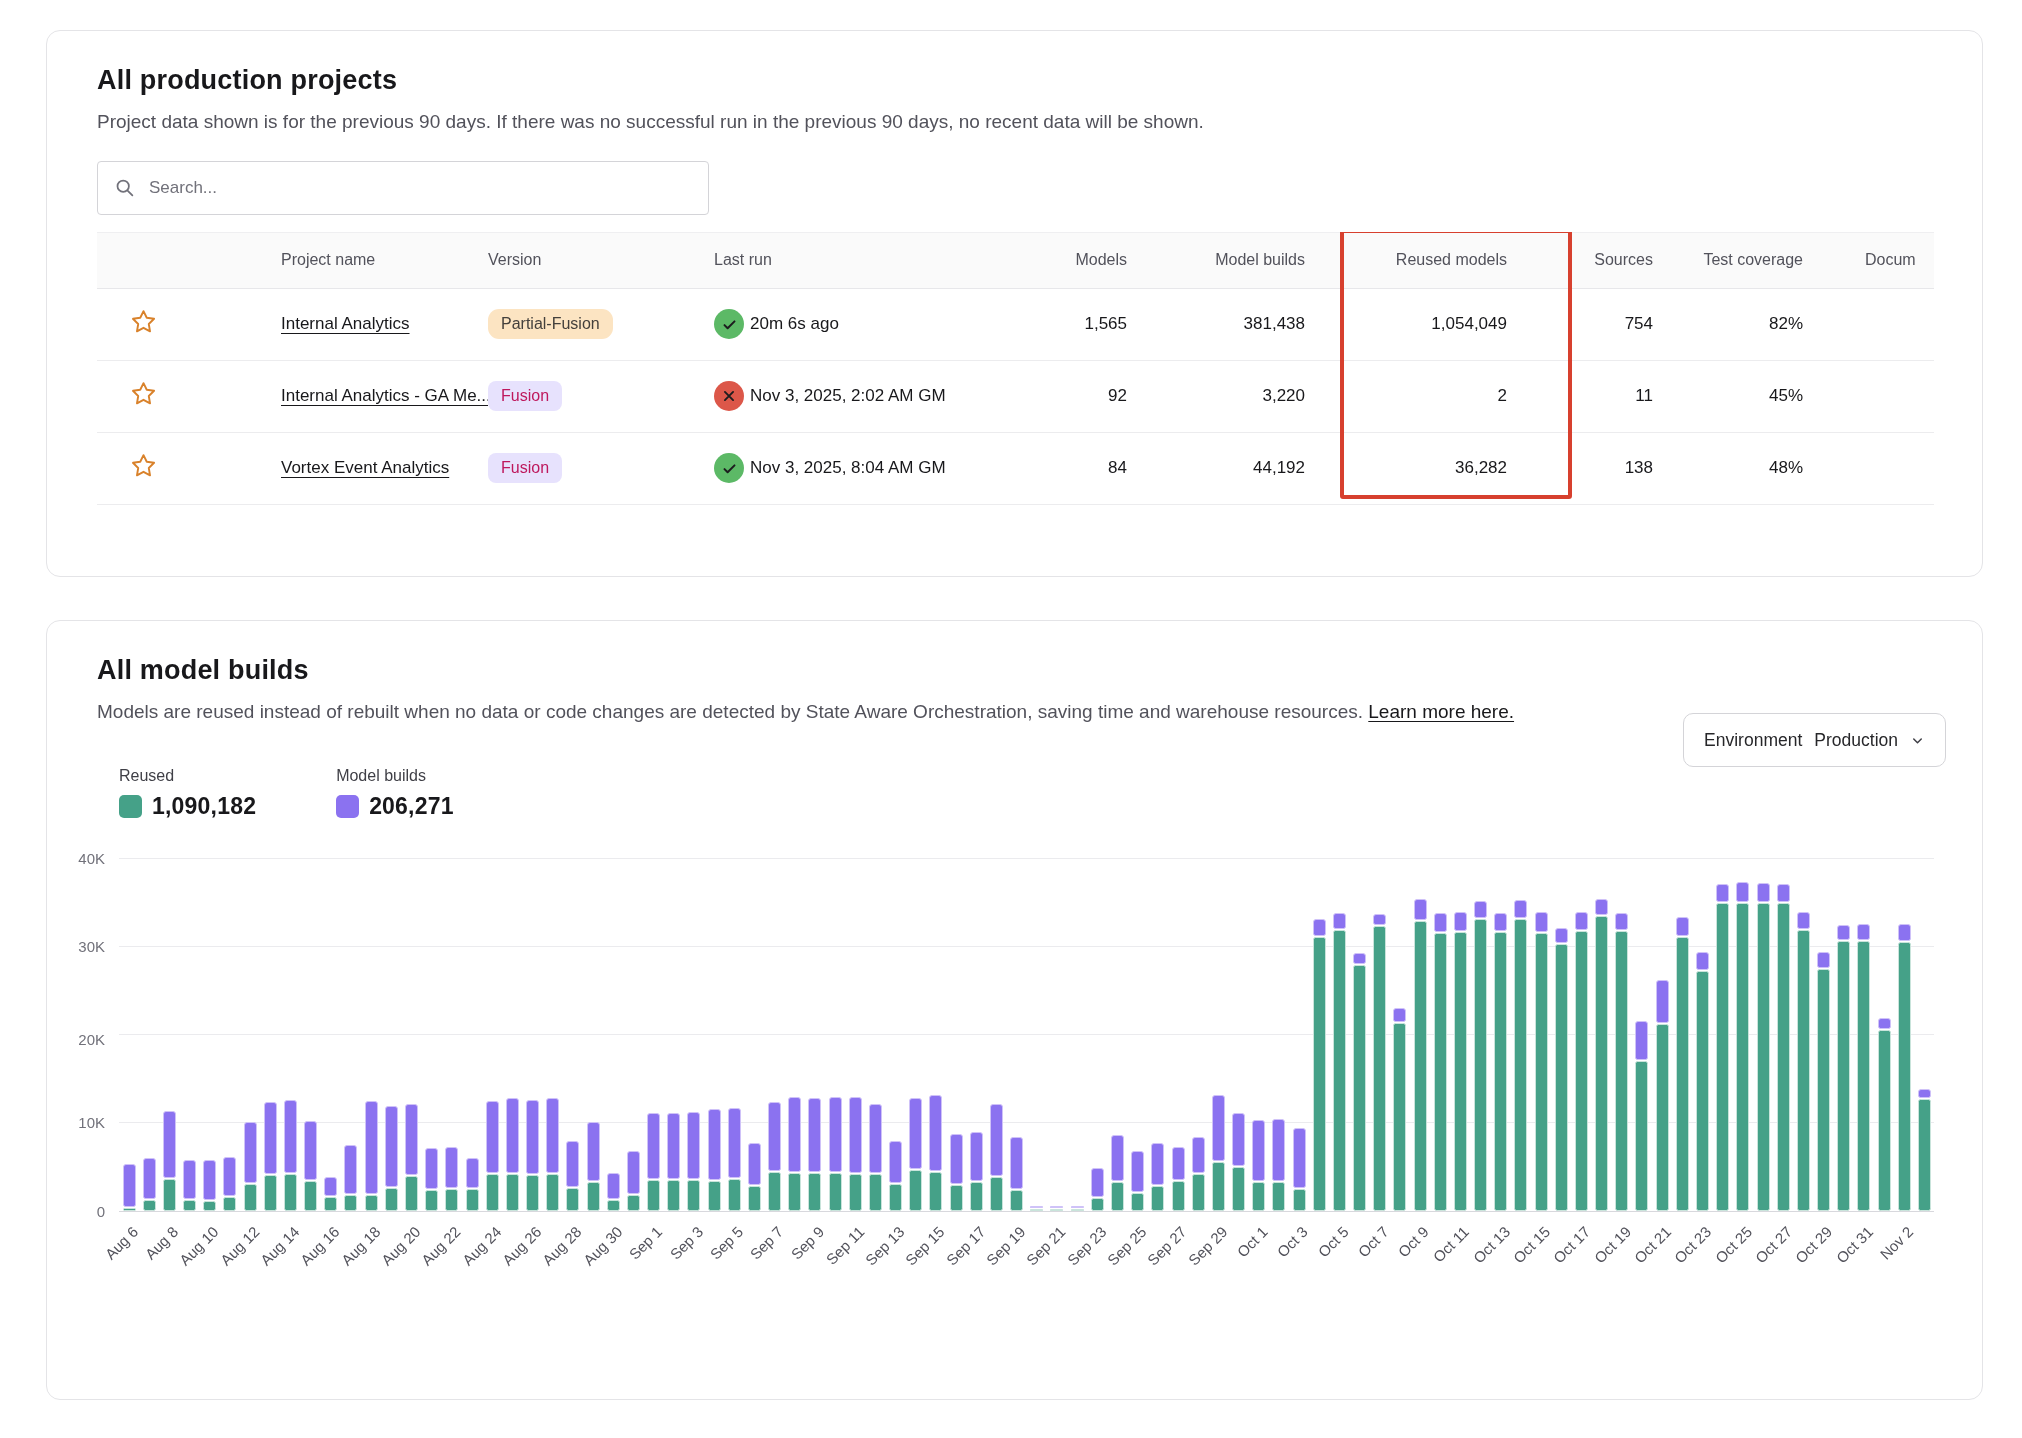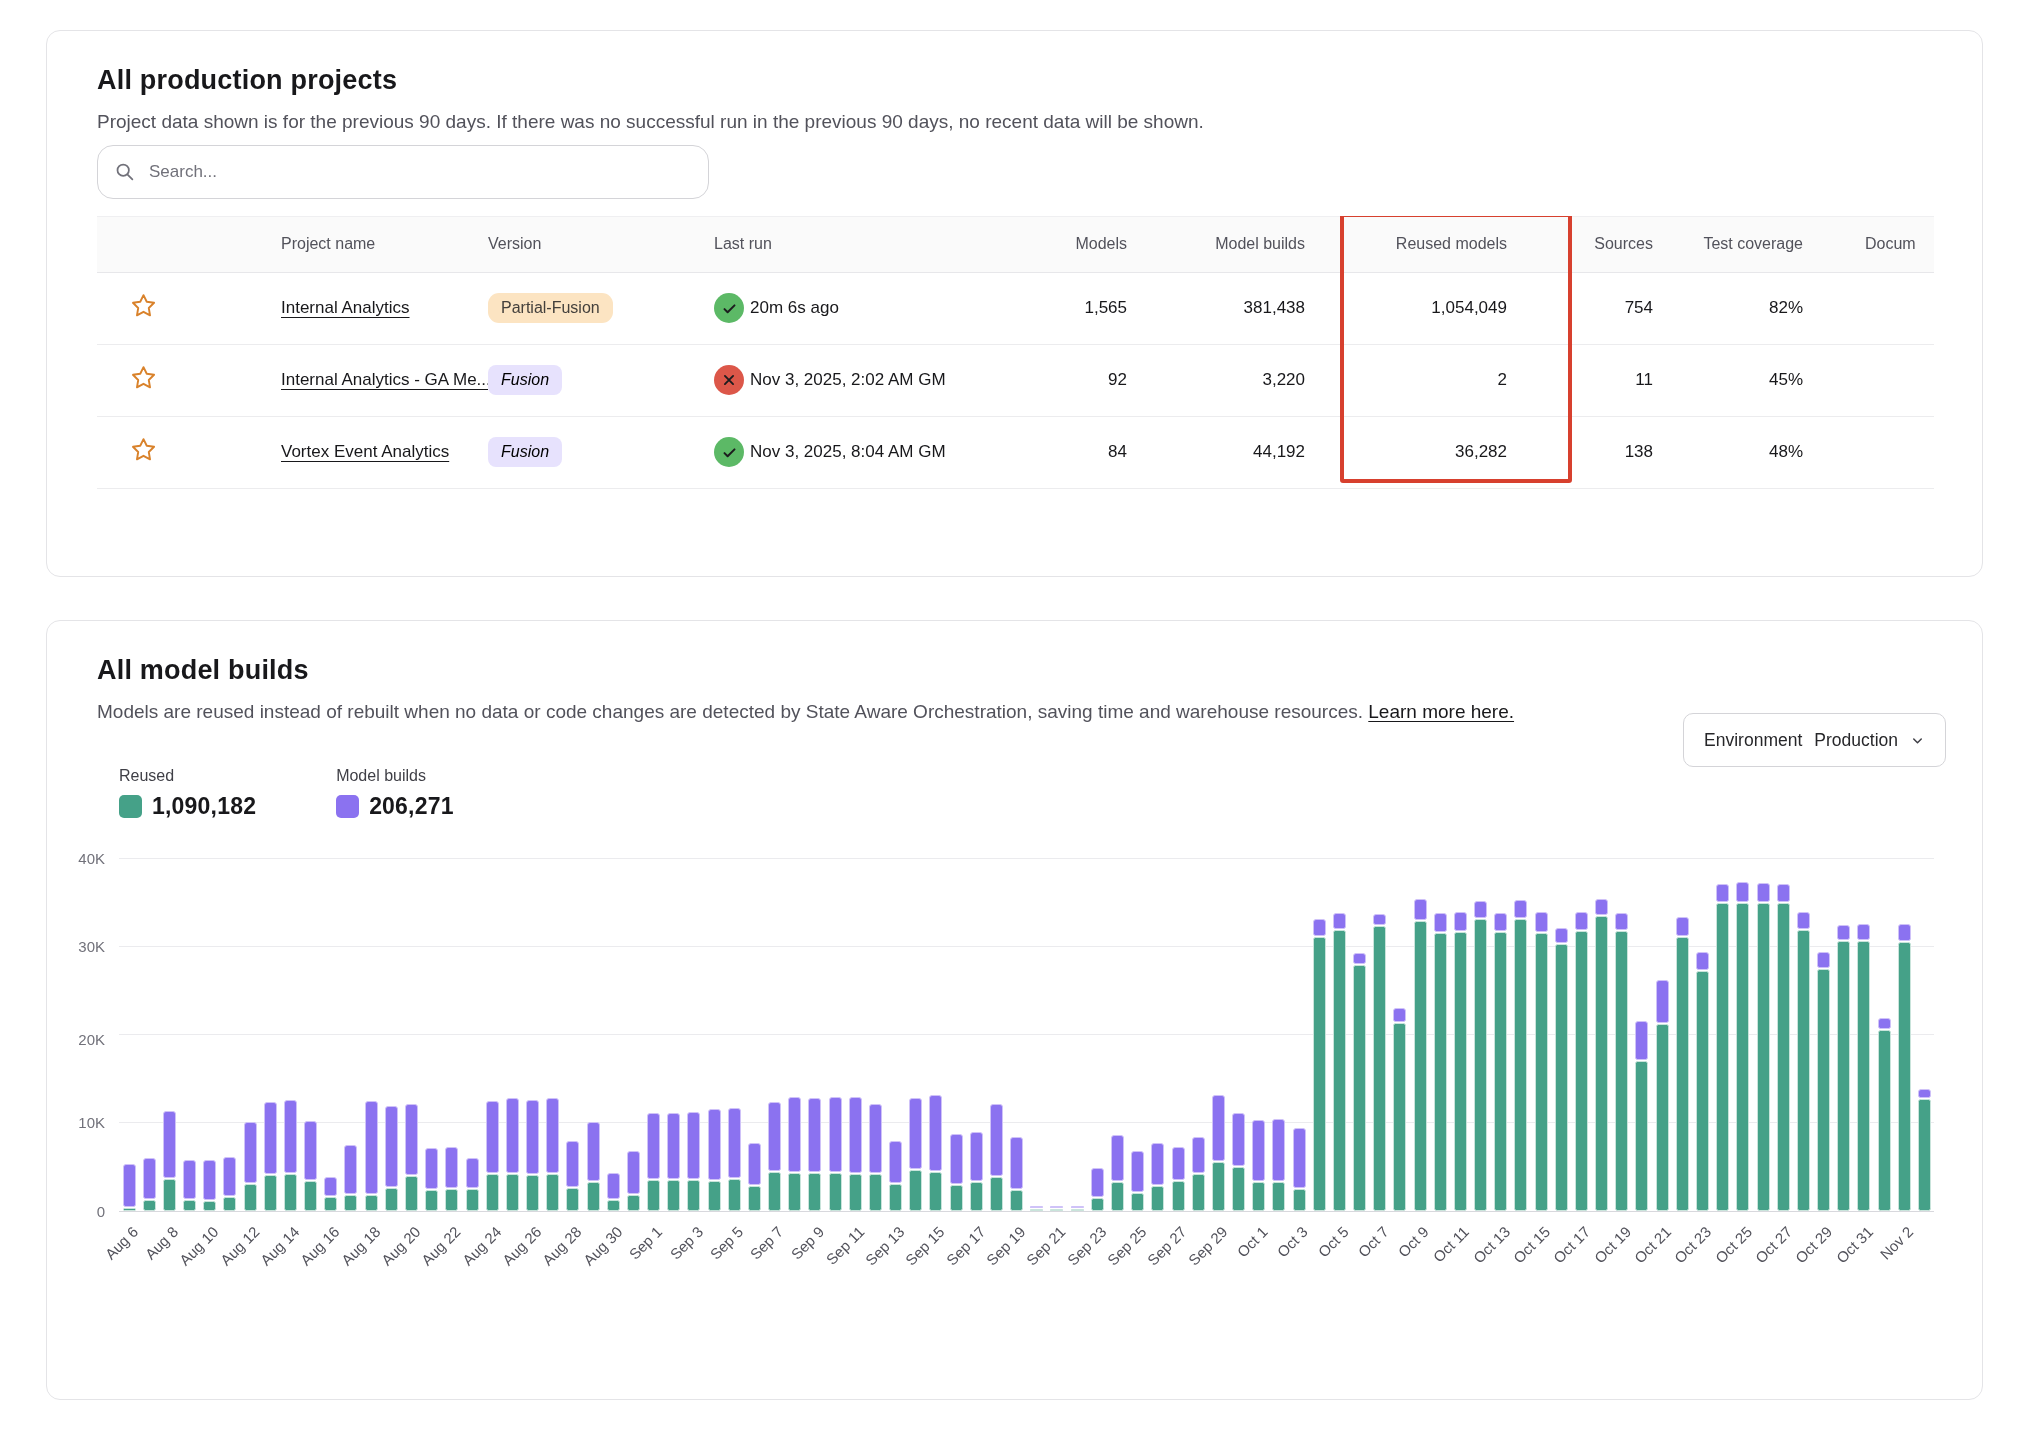--- a/index.html
+++ b/index.html
@@ -3,39 +3,39 @@
 <meta charset="utf-8">
 <style>
   html,body{margin:0;padding:0;background:#ffffff;width:2022px;height:1438px;
     font-family:"Liberation Sans","DejaVu Sans",sans-serif;color:#18181b;overflow:hidden;}
   .card{position:absolute;left:46px;width:1937px;background:#fff;border:1px solid #e4e4e7;border-radius:14px;box-sizing:border-box;}
   #projects-card{top:30px;height:547px;padding:0 50px;}
   #builds-card{top:620px;height:780px;padding:0 50px;}
   .card-title{font-size:27px;font-weight:700;letter-spacing:.2px;margin:34px 0 0 0;color:#18181b;}
   .card-sub{font-size:19px;color:#52525b;margin-top:13px;line-height:1.35;}
   
-  .search-box{margin-top:10px;width:612px;height:54px;border:1.5px solid #d4d4d8;border-radius:16px;
+  .search-box{margin-top:26px;width:612px;height:54px;border:1.5px solid #d4d4d8;border-radius:4px;
     display:flex;align-items:center;box-sizing:border-box;padding:0 16px;gap:12px;background:#fff;}
   .search-box input{border:none;outline:none;font-size:17px;flex:1;color:#18181b;font-family:inherit;background:transparent;}
   .search-box input::placeholder{color:#71717a;}
   
   .table-wrap{margin-top:17px;width:1837px;overflow:hidden;position:relative;}
   .ptable{width:1876px;}
   .trow{display:grid;grid-template-columns:92px 299px 226px 288px 125px 178px 202px 146px 150px 170px;align-items:center;}
   .thead{height:55px;background:#fafafa;border-top:1px solid #efeff1;border-bottom:1px solid #e7e7ea;
     color:#52525b;font-size:16px;}
   .tbody-row{height:71px;border-bottom:1px solid #ececee;font-size:17px;}
   .c-num{text-align:right;}
   .c-doc{padding-left:62px;white-space:nowrap;overflow:hidden;}
   .c-name{padding-left:92px;box-sizing:border-box;white-space:nowrap;overflow:hidden;}
   .proj-link{font-weight:500;color:#18181b;text-decoration:underline;text-underline-offset:4px;cursor:pointer;}
   .star-cell{display:flex;justify-content:center;}
   .badge{display:inline-block;font-size:16px;padding:6px 13px;border-radius:8px;color:#44403c;}
   .badge.peach{background:#fce4c2;border-radius:11px;}
-  .badge.lavender{background:#e7e2fd;color:#000000;font-style:italic;}
+  .badge.lavender{background:#e7e2fd;color:#be185d;}
   .lastrun{display:flex;align-items:center;gap:6px;white-space:nowrap;overflow:hidden;}
   .status-dot{width:30px;height:30px;border-radius:50%;flex:0 0 30px;display:flex;align-items:center;justify-content:center;}
   .status-dot svg{display:none;}
   .status-dot.success{background:#5cb966;}
   .status-dot.error{background:#dc5749;}
   .status-dot.success svg.check{display:block;}
   .status-dot.error svg.cross{display:block;}
   .highlight-box{position:absolute;left:1243px;top:-3px;width:224px;height:262px;border:4px solid #d7402e;border-radius:3px;pointer-events:none;}
   
   .builds-head{position:relative;}

